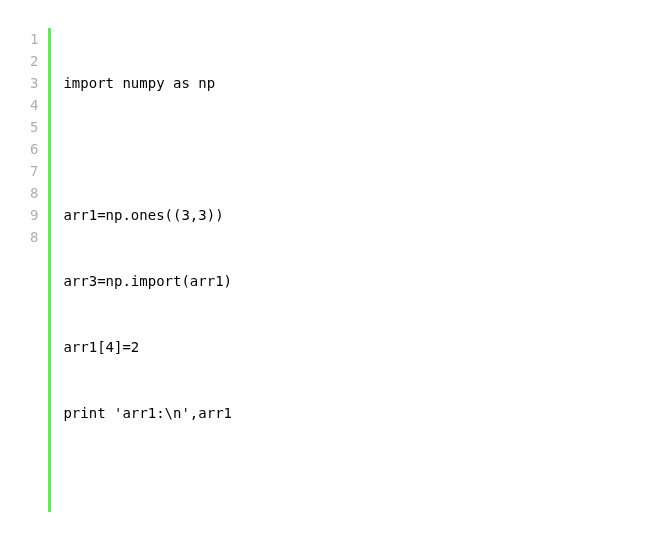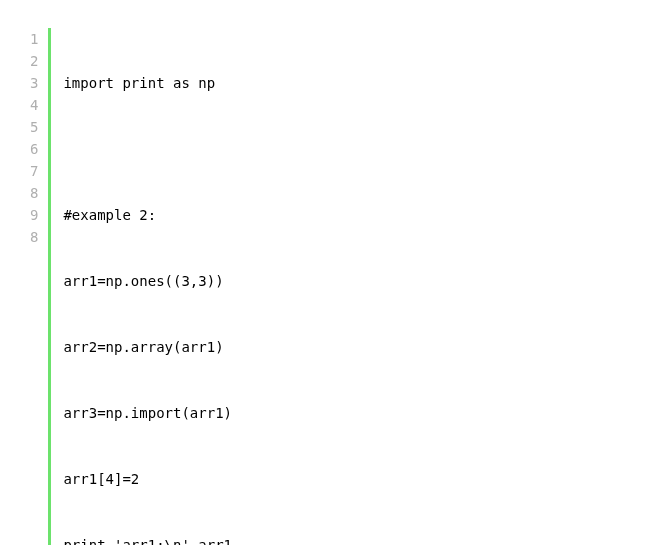--- a/index.html
+++ b/index.html
@@ -24,25 +24,23 @@
       <div>4</div>
       <div>5</div>
       <div>6</div>
       <div>7</div>
       <div>8</div>
       <div>9</div>
       <div>8</div>
     </div>
     <div class="border"></div>
     <div class="code">
-      <div>import print as np</div>
+      <div>import numpy as np</div>
       <div></div>
-      <div>#example 2:</div>
       <div>arr1=np.ones((3,3))</div>
-      <div>arr2=np.array(arr1)</div>
       <div>arr3=np.import(arr1)</div>
       <div>arr1[4]=2</div>
       <div>print 'arr1:\n',arr1</div>
       
       
     </div>
   </div>
 
 </div>
 

